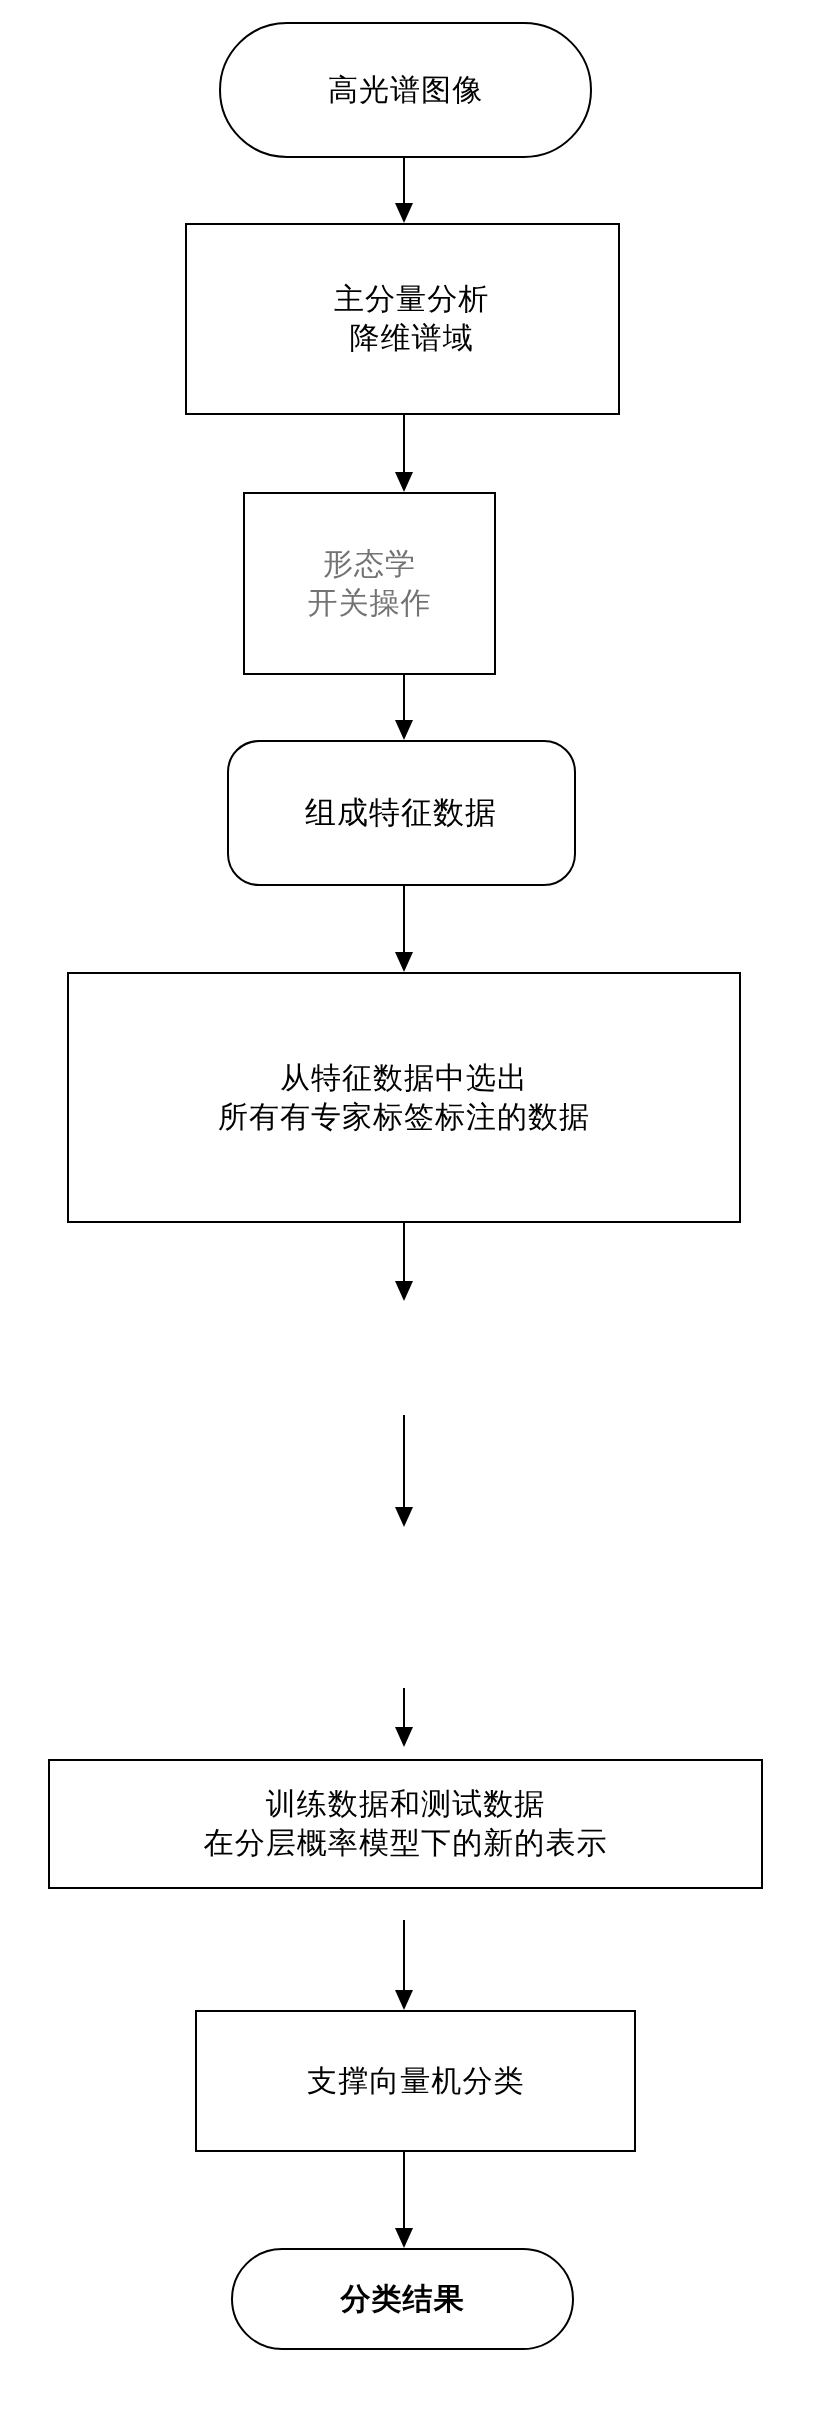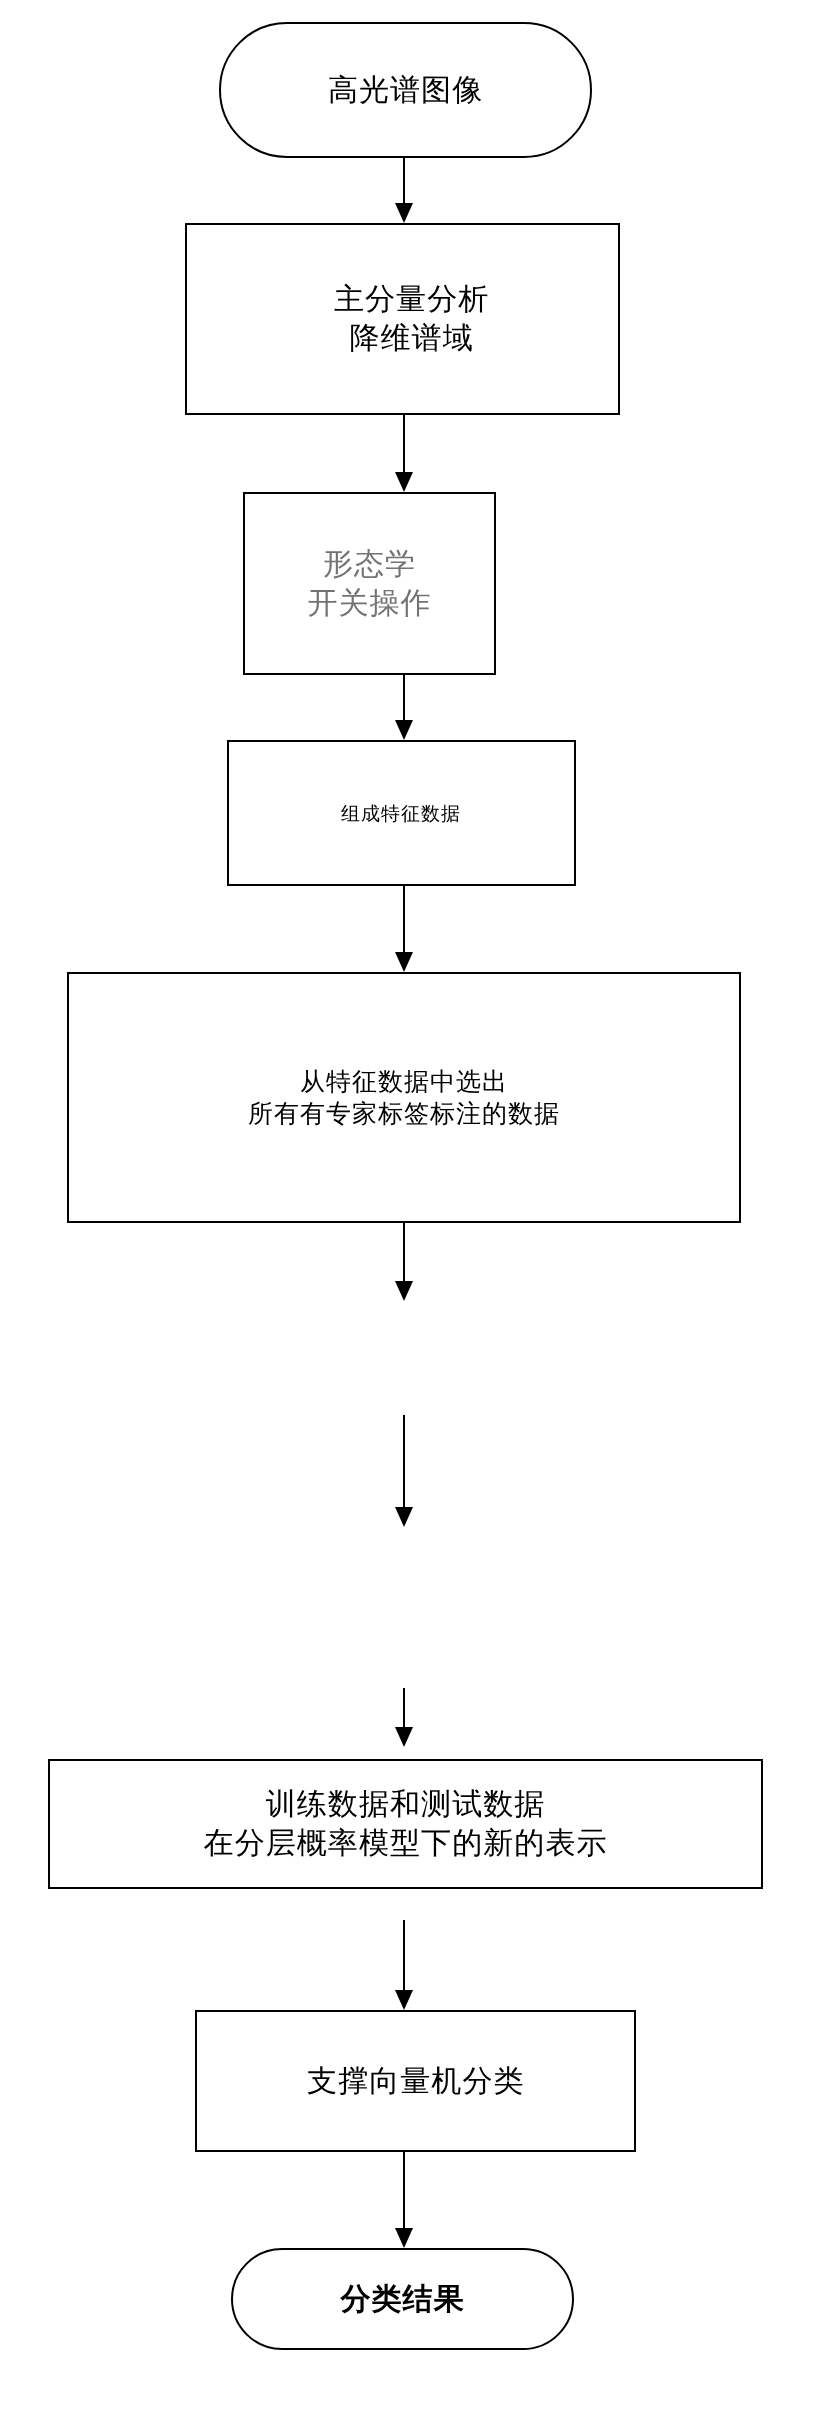--- a/index.html
+++ b/index.html
@@ -103,24 +103,24 @@
       <span class="line">高光谱图像</span>
     </div>
     <div class="node" style="left: 184.893px; top: 222.971px; width: 435.393px; height: 192.003px; font-size: 30.0908px; border-color: rgb(0, 0, 0); color: rgb(0, 0, 0); padding-left: 18px;">
       <span class="line">主分量分析</span>
       <span class="line">降维谱域</span>
     </div>
     <div class="node" style="left: 243.045px; top: 492.394px; width: 253px; height: 182.712px; font-size: 30.0908px; border-color: rgb(0, 0, 0); color: #737373;">
       <span class="line">形态学</span>
       <span class="line">开关操作</span>
     </div>
-    <div class="node" style="left: 226.643px; top: 740.139px; width: 348.911px; height: 145.55px; font-size: 19px; border-color: rgb(0, 0, 0); color: rgb(0, 0, 0);">
+    <div class="node" style="left: 226.643px; top: 740.139px; width: 348.911px; height: 145.55px; font-size: 31px; border-color: rgb(0, 0, 0); color: rgb(0, 0, 0); border-radius: 32px;">
       <span class="line">组成特征数据</span>
     </div>
-    <div class="node" style="left: 67.0982px; top: 972.4px; width: 673.964px; height: 250.842px; font-size: 25px; border-color: rgb(0, 0, 0); color: rgb(0, 0, 0);">
+    <div class="node" style="left: 67.0982px; top: 972.4px; width: 673.964px; height: 250.842px; font-size: 30px; border-color: rgb(0, 0, 0); color: rgb(0, 0, 0);">
       <span class="line">从特征数据中选出</span>
       <span class="line">所有有专家标签标注的数据</span>
     </div>
     <div class="node" style="left: 47.7143px; top: 1746.6px; width: 715.714px; height: 130px; font-size: 30.0908px; border-color: rgb(0, 0, 0); color: rgb(0, 0, 0); margin-top: 12px;">
       <span class="line">训练数据和测试数据</span>
       <span class="line">在分层概率模型下的新的表示</span>
     </div>
     <div class="node" style="left: 195.33px; top: 2009.83px; width: 441px; height: 142.454px; font-size: 30.0908px; border-color: rgb(0, 0, 0); color: rgb(0, 0, 0);">
       <span class="line">支撑向量机分类</span>
     </div>

